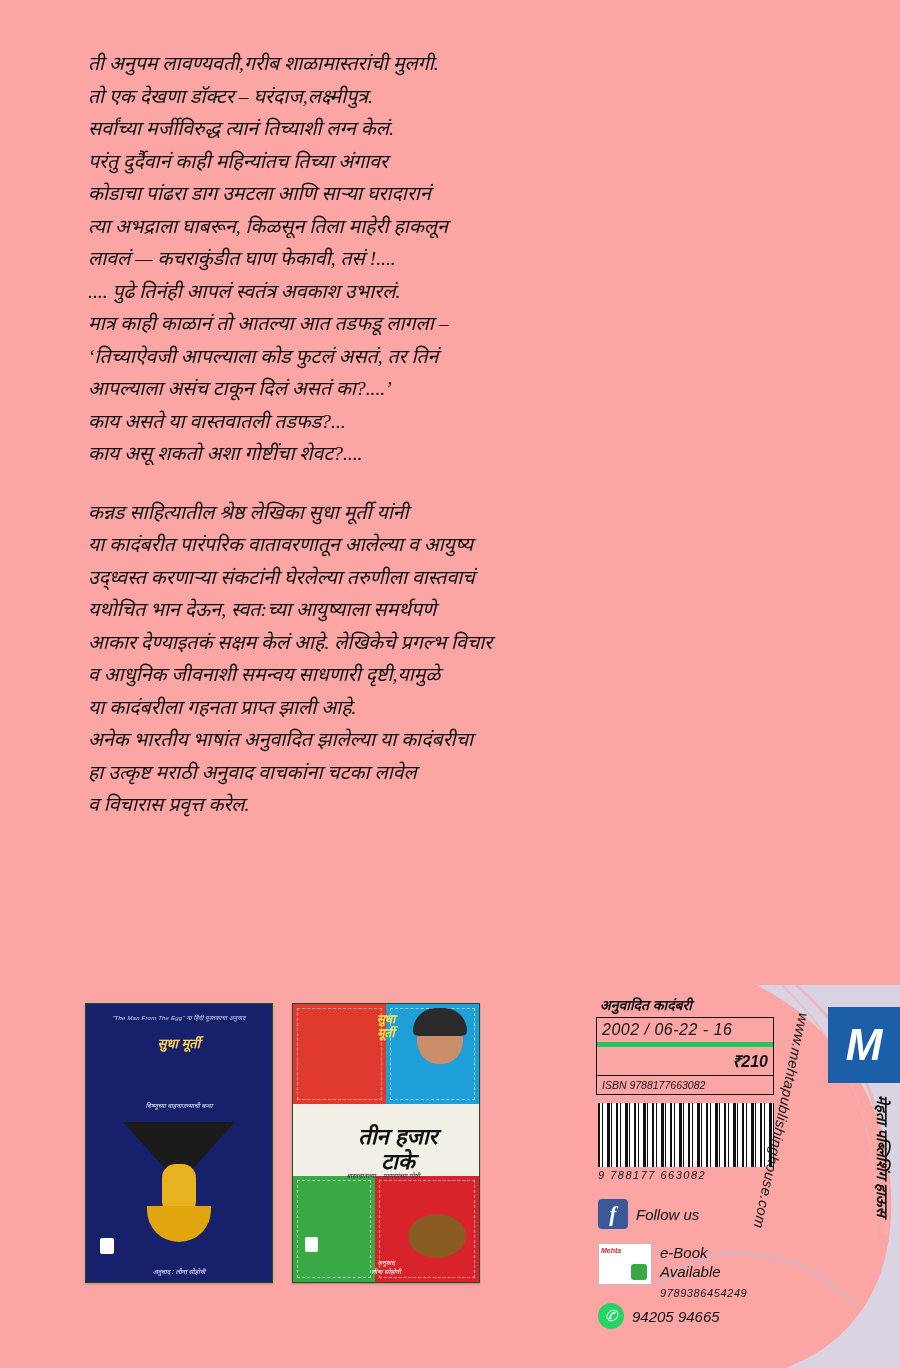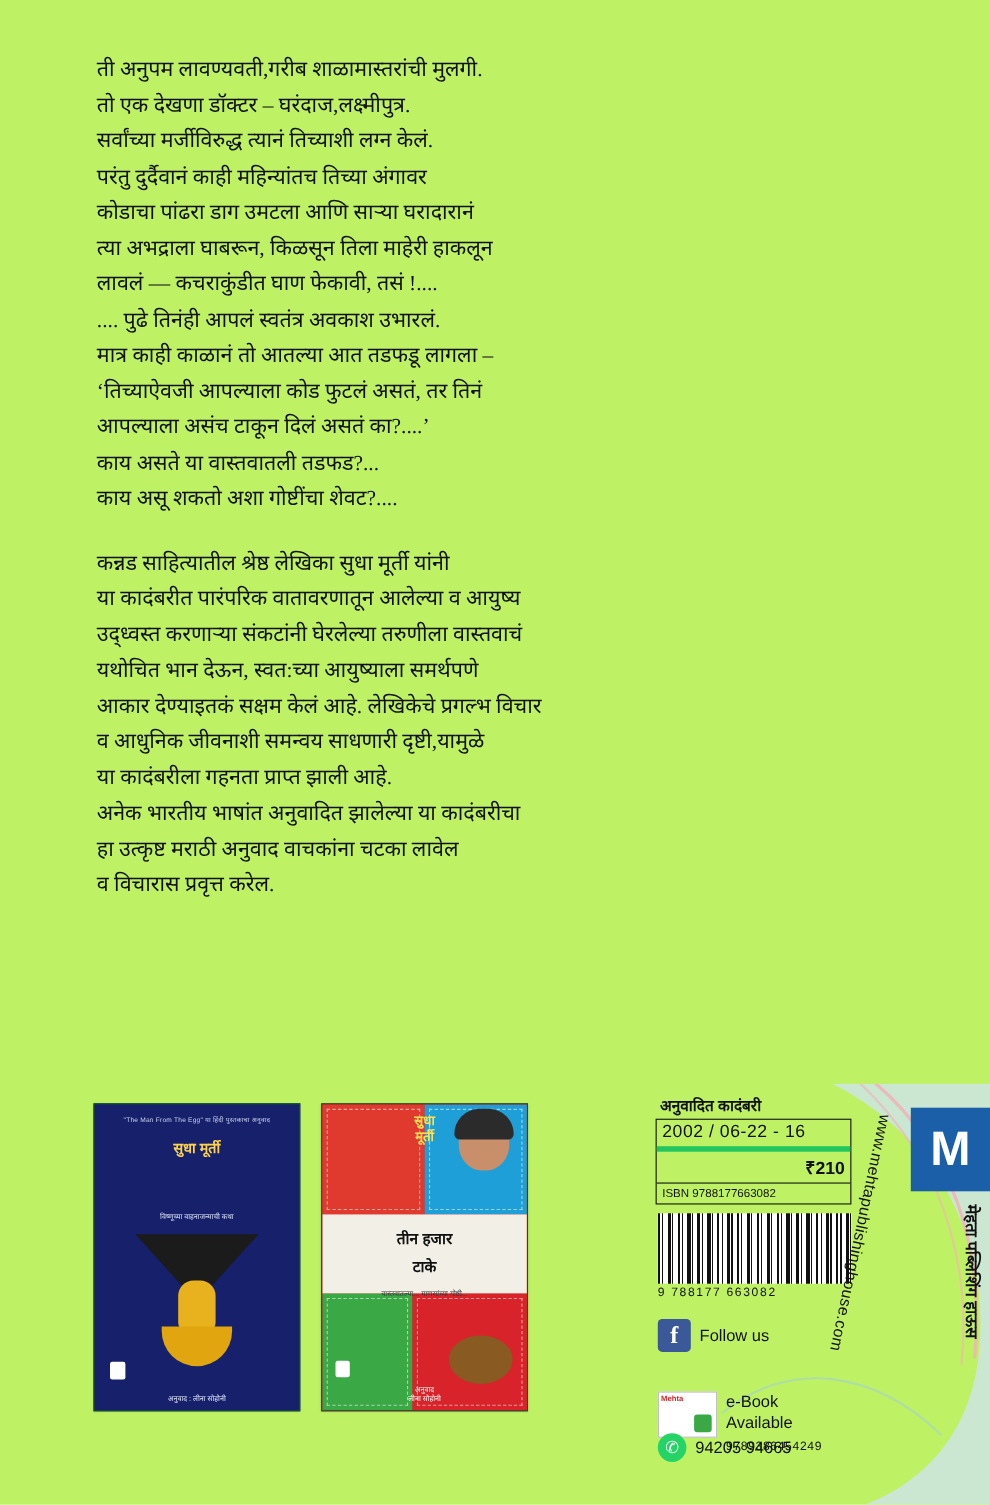--- a/index.html
+++ b/index.html
@@ -10,21 +10,22 @@
     width: 900px;
     height: 1368px;
     background: #ffffff;
     font-family: "Liberation Sans", sans-serif;
     position: relative;
     overflow: hidden;
   }
   .page {
     position: absolute;
     inset: 0;
-    background: #bef264;
+    background: #fca5a5;
+    font-style: italic;
   }
 
   
   .blurb {
     position: absolute;
     left: 88px;
     top: 48px;
     width: 700px;
   }
   .blurb p {
@@ -210,29 +211,29 @@
     position: absolute;
     left: -4px;
     top: -4px;
     width: 54px;
     height: 28px;
     background: #2b2b2b;
     border-radius: 27px 27px 6px 6px;
   }
   .t2-title {
     position: absolute;
-    left: 0;
+    left: 12px;
     top: 36%;
     width: 100%;
     text-align: center;
-    font-size: 14px;
+    font-size: 22px;
     line-height: 25px;
     font-weight: bold;
     color: #111111;
-    padding-top: 10px;
+    padding-top: 20px;
     box-sizing: border-box;
     z-index: 3;
   }
   .t2-sub {
     position: absolute;
     left: 0;
     top: 60%;
     width: 100%;
     text-align: center;
     font-size: 6.5px;
@@ -346,21 +347,21 @@
   }
 
   .fb-row, .ebook-row, .wa-row {
     position: absolute;
     left: 2px;
     display: flex;
     align-items: center;
     gap: 8px;
   }
   .fb-row { top: 214px; }
-  .ebook-row { top: 258px; align-items: flex-start; margin-top: 22px; }
+  .ebook-row { top: 258px; align-items: flex-start; }
   .wa-row { top: 318px; }
 
   .fb-icon {
     width: 30px;
     height: 30px;
     background: #3b5998;
     border-radius: 4px;
     color: #ffffff;
     font-weight: bold;
     font-size: 22px;

